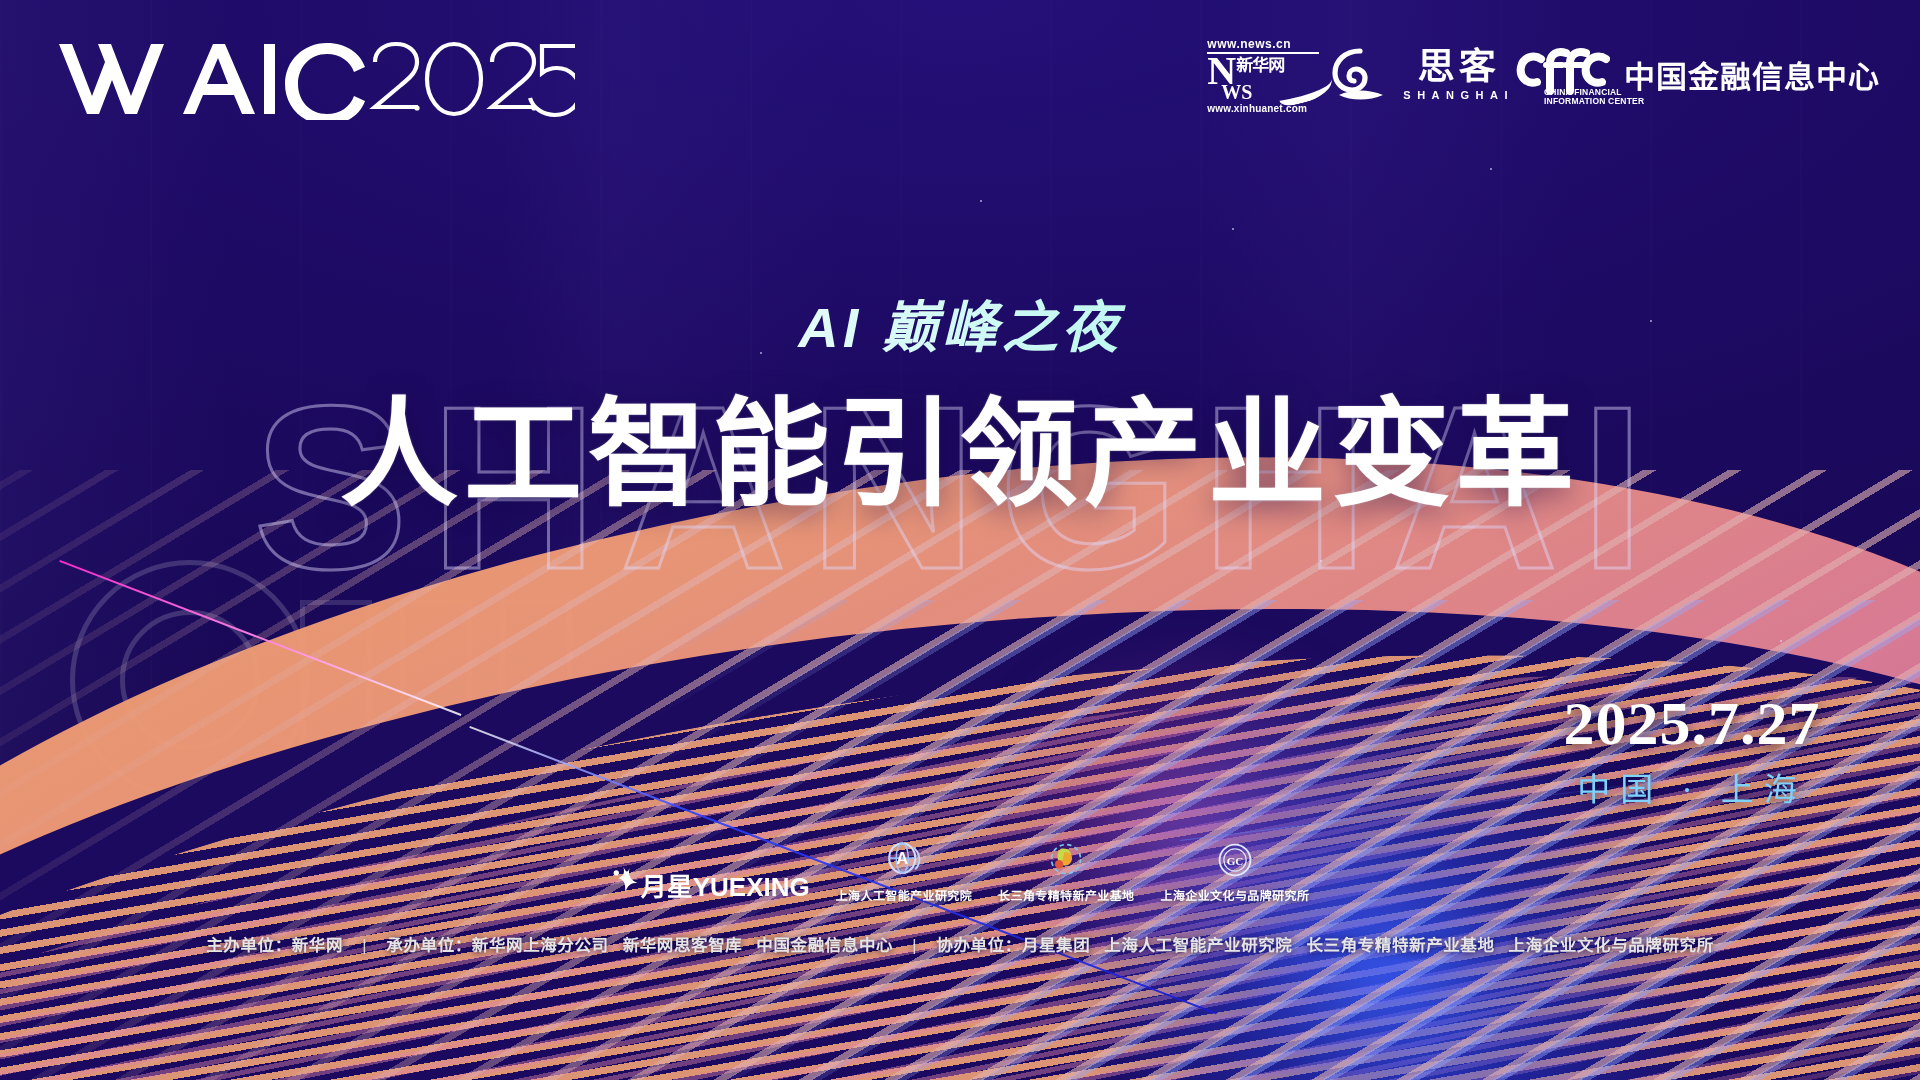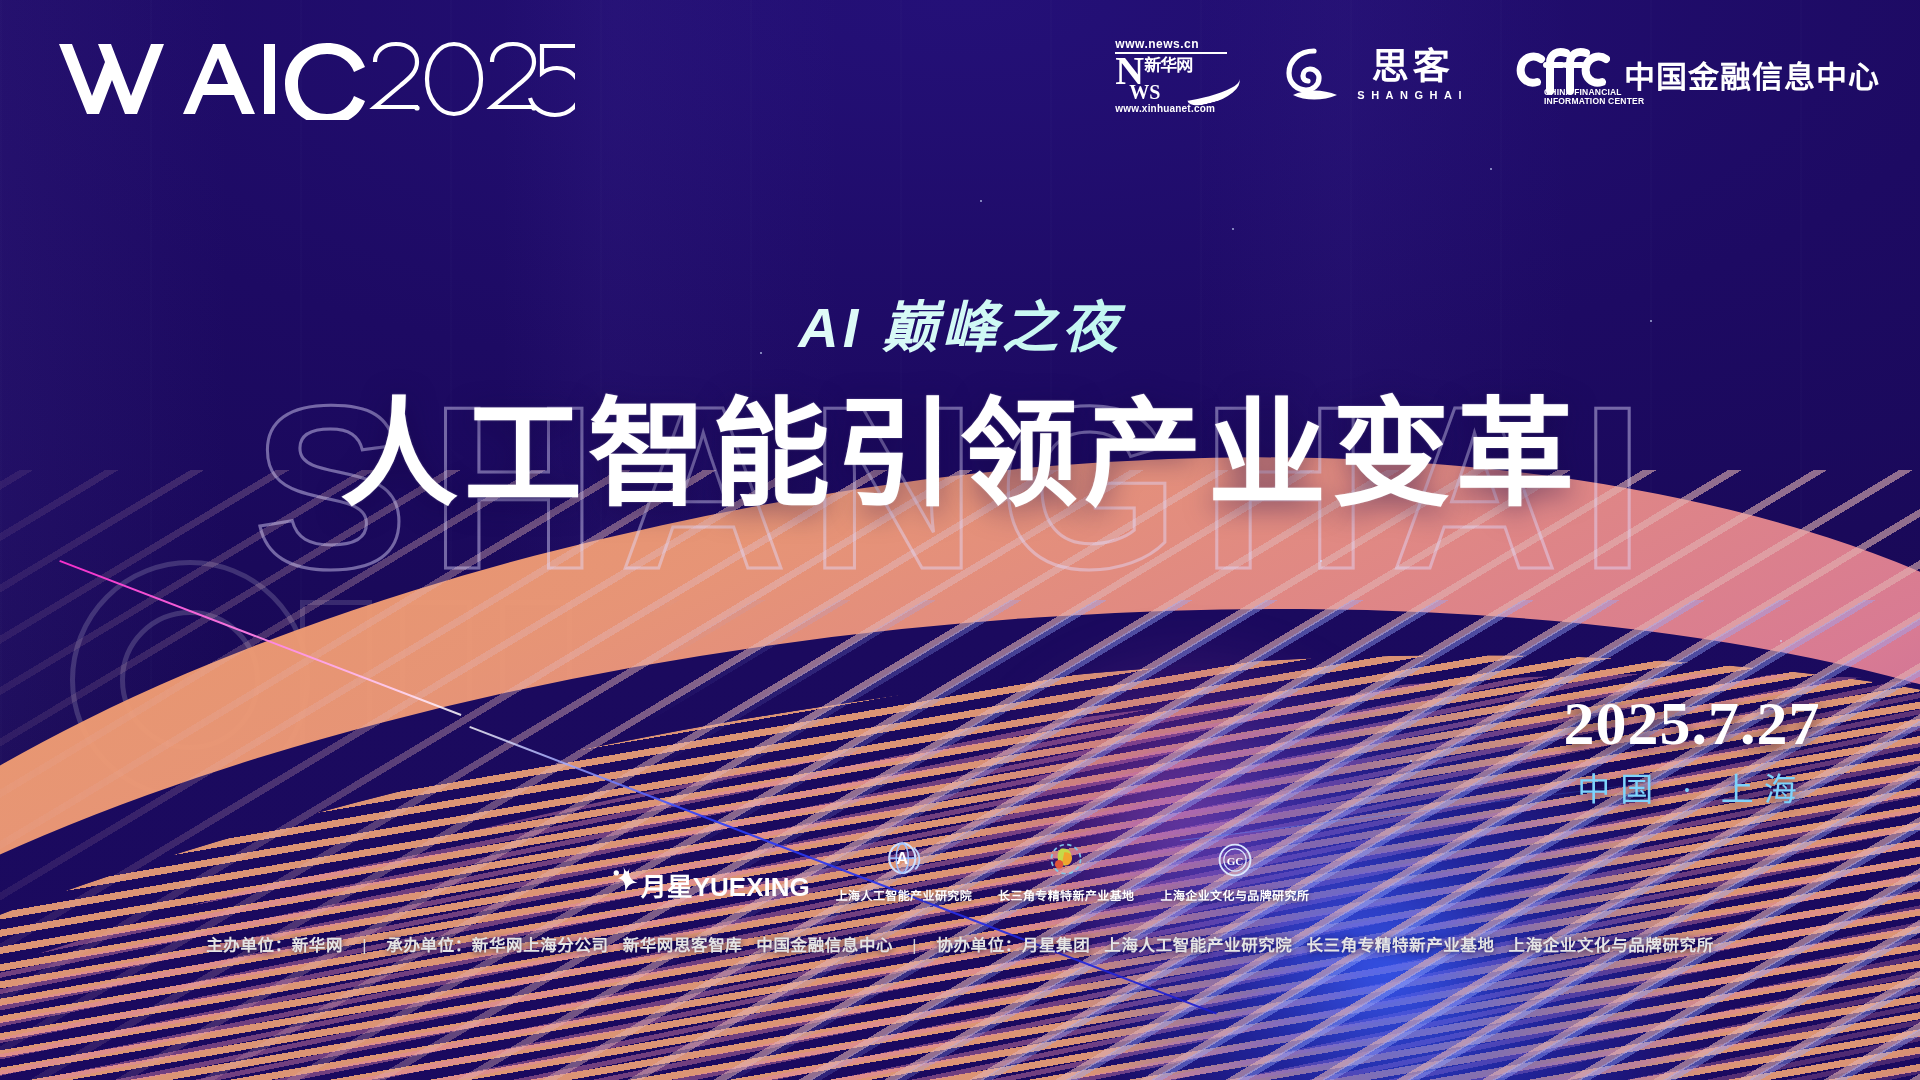--- a/index.html
+++ b/index.html
@@ -121,21 +121,21 @@
       font-size:232px;font-weight:700;letter-spacing:22px;
       color:transparent;-webkit-text-stroke:3px rgba(226,220,255,.45);
       line-height:1;white-space:nowrap;user-select:none;}
 
   
   .header{position:absolute;left:0;top:0;width:1920px;height:140px;}
 
   .waic-logo{position:absolute;left:55px;top:38px;width:520px;height:82px;}
 
   .partner-logos{position:absolute;right:40px;top:36px;height:76px;
-      display:flex;align-items:center;gap:46px;}
+      display:flex;align-items:center;}
 
   
   .xh{position:relative;width:122px;height:74px;color:#fff;}
   .xh-url-top{position:absolute;left:0;top:0;font-size:12px;letter-spacing:.5px;
       font-weight:700;border-bottom:2px solid #fff;padding-bottom:1px;width:112px;}
   .xh-mid{position:absolute;left:0;top:18px;display:flex;align-items:flex-start;}
   .xh-n{font-size:40px;font-weight:900;line-height:.82;font-family:"Liberation Serif",serif;}
   .xh-cn{font-size:17px;font-weight:900;line-height:1;padding-top:2px;letter-spacing:-1px;}
   .xh-ws{position:absolute;left:14px;top:45px;font-size:20px;font-weight:900;
       font-family:"Liberation Serif",serif;line-height:1;}

